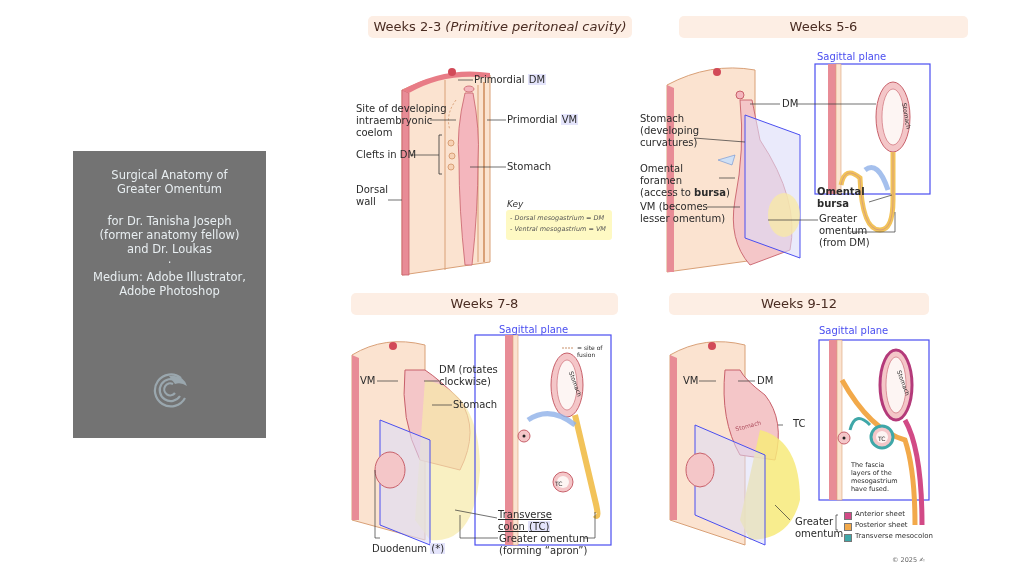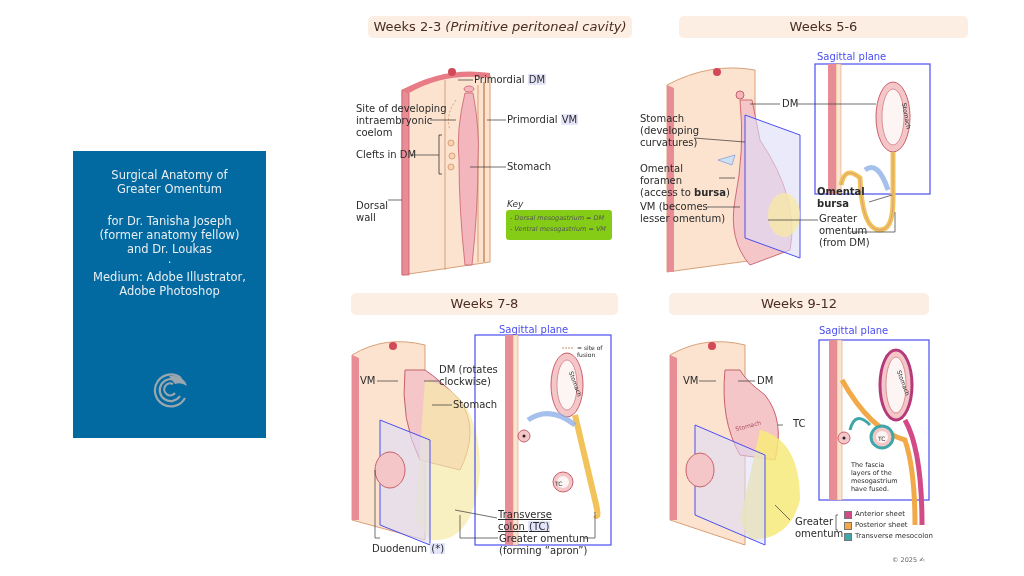--- a/index.html
+++ b/index.html
@@ -1,31 +1,31 @@
 <!DOCTYPE html>
 <html><head>
 <meta charset="utf-8">
 <style>
   html,body{margin:0;padding:0;}
   body{width:1024px;height:576px;background:#ffffff;position:relative;overflow:hidden;font-family:"DejaVu Sans",sans-serif;color:#2b2b2b;}
-  .info-card{position:absolute;left:73px;top:151px;width:193px;height:287px;background:#0369a1;color:#e8eef1;text-align:center;font-size:11.5px;line-height:14px;}
+  .info-card{position:absolute;left:73px;top:151px;width:193px;height:287px;background:#737373;color:#e8eef1;text-align:center;font-size:11.5px;line-height:14px;}
   .info-card .title{margin-top:17px;}
   .info-card .title div,.info-card .desc div{white-space:nowrap;}
   .info-card .desc{margin-top:18px;}
   .info-card .logo{position:absolute;left:74px;top:217px;width:44px;height:40px;}
   .panel-title{position:absolute;height:22px;background:#fdeee4;border-radius:5px;color:#4a2c22;font-size:13px;line-height:22px;text-align:center;}
   .panel-title i{font-style:italic;}
   .lbl{position:absolute;font-size:10px;line-height:12px;color:#2b2b2b;white-space:nowrap;}
   .lbl b{font-weight:bold;}
   .hl{background:#e4e4fb;padding:0 1px;}
   .sag{position:absolute;font-size:10px;color:#4a4ef0;}
-  .keybox{position:absolute;left:506px;top:210px;width:106px;height:30px;background:#84cc16;border-radius:3px;font-size:6.5px;font-style:italic;color:#555;line-height:11px;padding:3px 4px;box-sizing:border-box;}
+  .keybox{position:absolute;left:506px;top:210px;width:106px;height:30px;background:#fef9c3;border-radius:3px;font-size:6.5px;font-style:italic;color:#555;line-height:11px;padding:3px 4px;box-sizing:border-box;}
   .keytitle{position:absolute;left:507px;top:199px;font-size:9px;font-style:italic;color:#333;}
   .legend{position:absolute;left:844px;top:509px;font-size:7px;line-height:11px;color:#333;}
-  .legend .row{display:flex;align-items:center;gap:3px;}
+  .legend .row{display:flex;align-items:flex-end;gap:3px;}
   .legend .sw{width:6px;height:6px;border:1px solid #777;}
   .copyright{position:absolute;left:892px;top:556px;font-size:6.5px;color:#666;}
   svg.art{position:absolute;left:0;top:0;}
 </style>
 </head>
 <body>
 
 <div class="info-card">
   <div class="title">
     <div>Surgical Anatomy of</div>
@@ -174,21 +174,21 @@
 
 <div class="lbl" style="left:474px;top:74px;"><span>Primordial </span><span class="hl">DM</span></div>
 <div class="lbl" style="left:356px;top:103px;">
     <div>Site of developing</div>
     <div>intraembryonic</div>
     <div>coelom</div>
   </div>
 <div class="lbl" style="left:507px;top:114px;"><span>Primordial </span><span class="hl">VM</span></div>
 <div class="lbl" style="left:356px;top:149px;">Clefts in DM</div>
 <div class="lbl" style="left:507px;top:161px;">Stomach</div>
-<div class="lbl" style="left:356px;top:200px;">
+<div class="lbl" style="left:356px;top:184px;">
     <div>Dorsal</div>
     <div>wall</div>
   </div>
 <div class="keytitle">Key</div>
 <div class="keybox">
   <div>- Dorsal mesogastrium = DM</div>
   <div>- Ventral mesogastrium = VM</div>
 </div>
 
 <div class="sag" style="left:817px;top:51px;">Sagittal plane</div>

